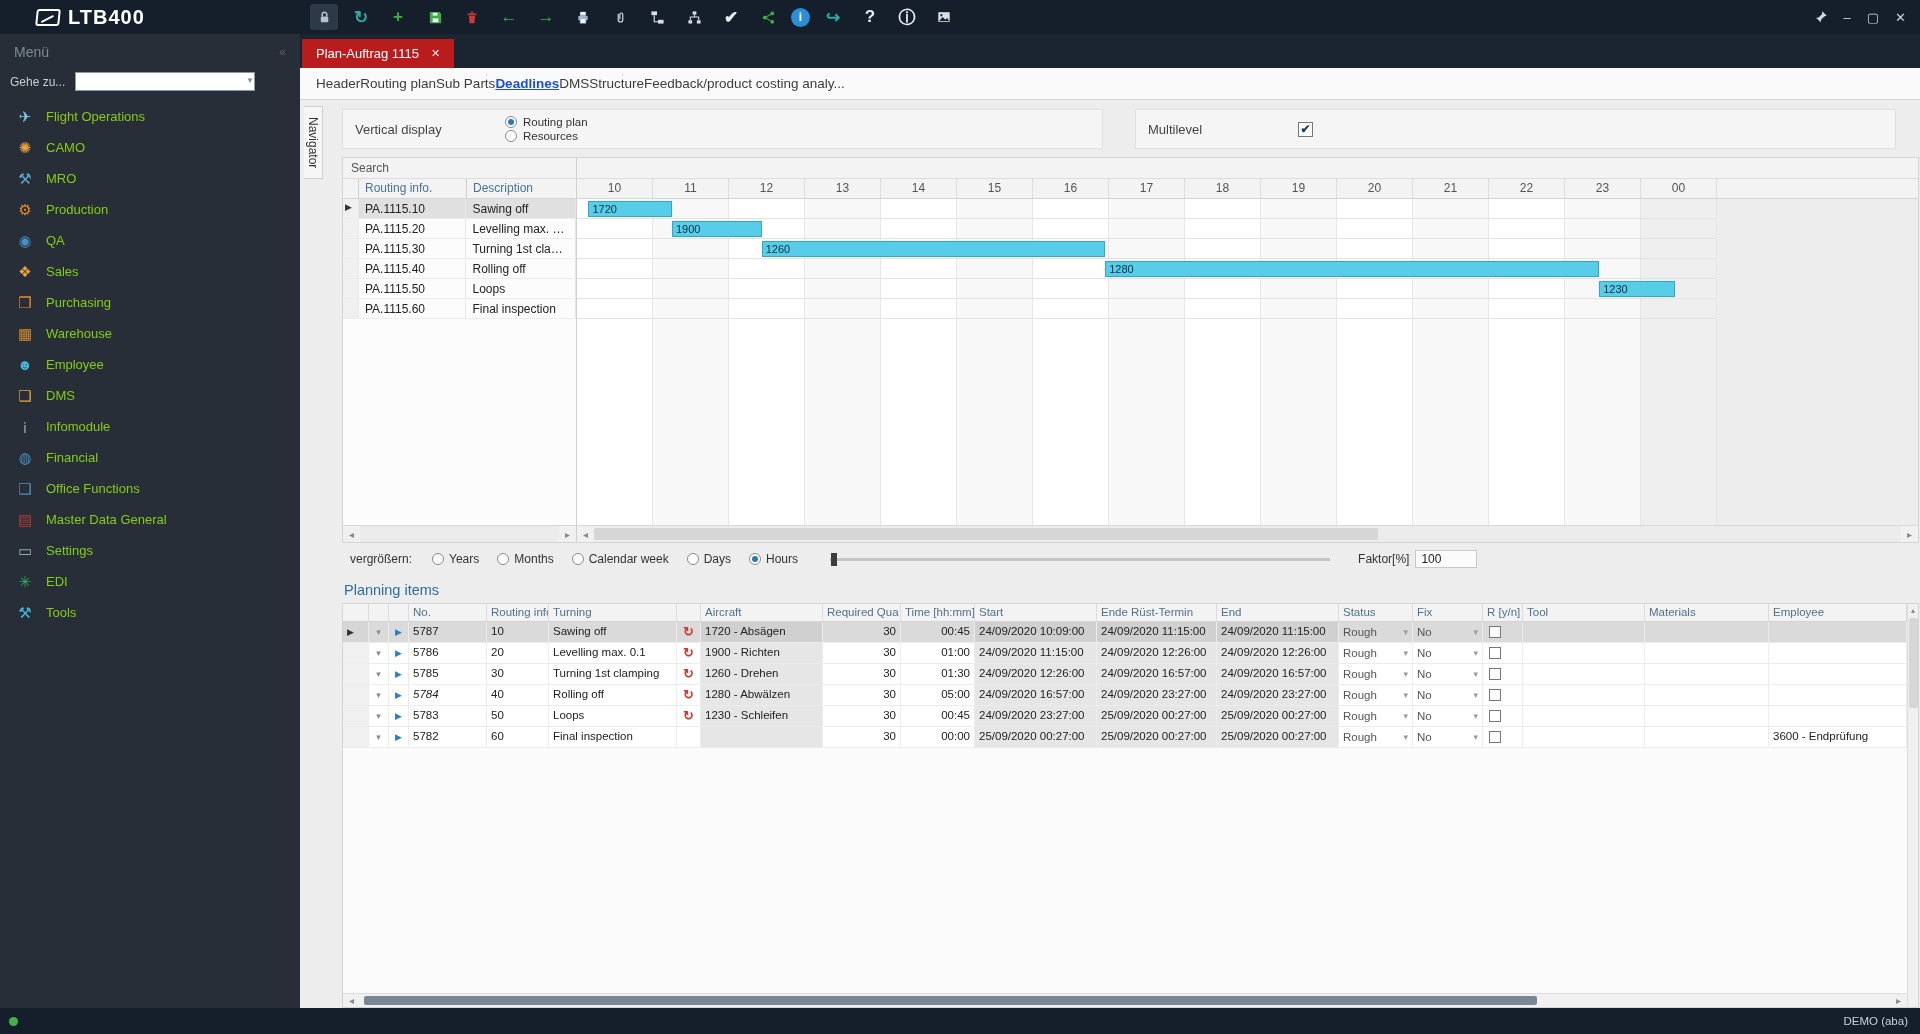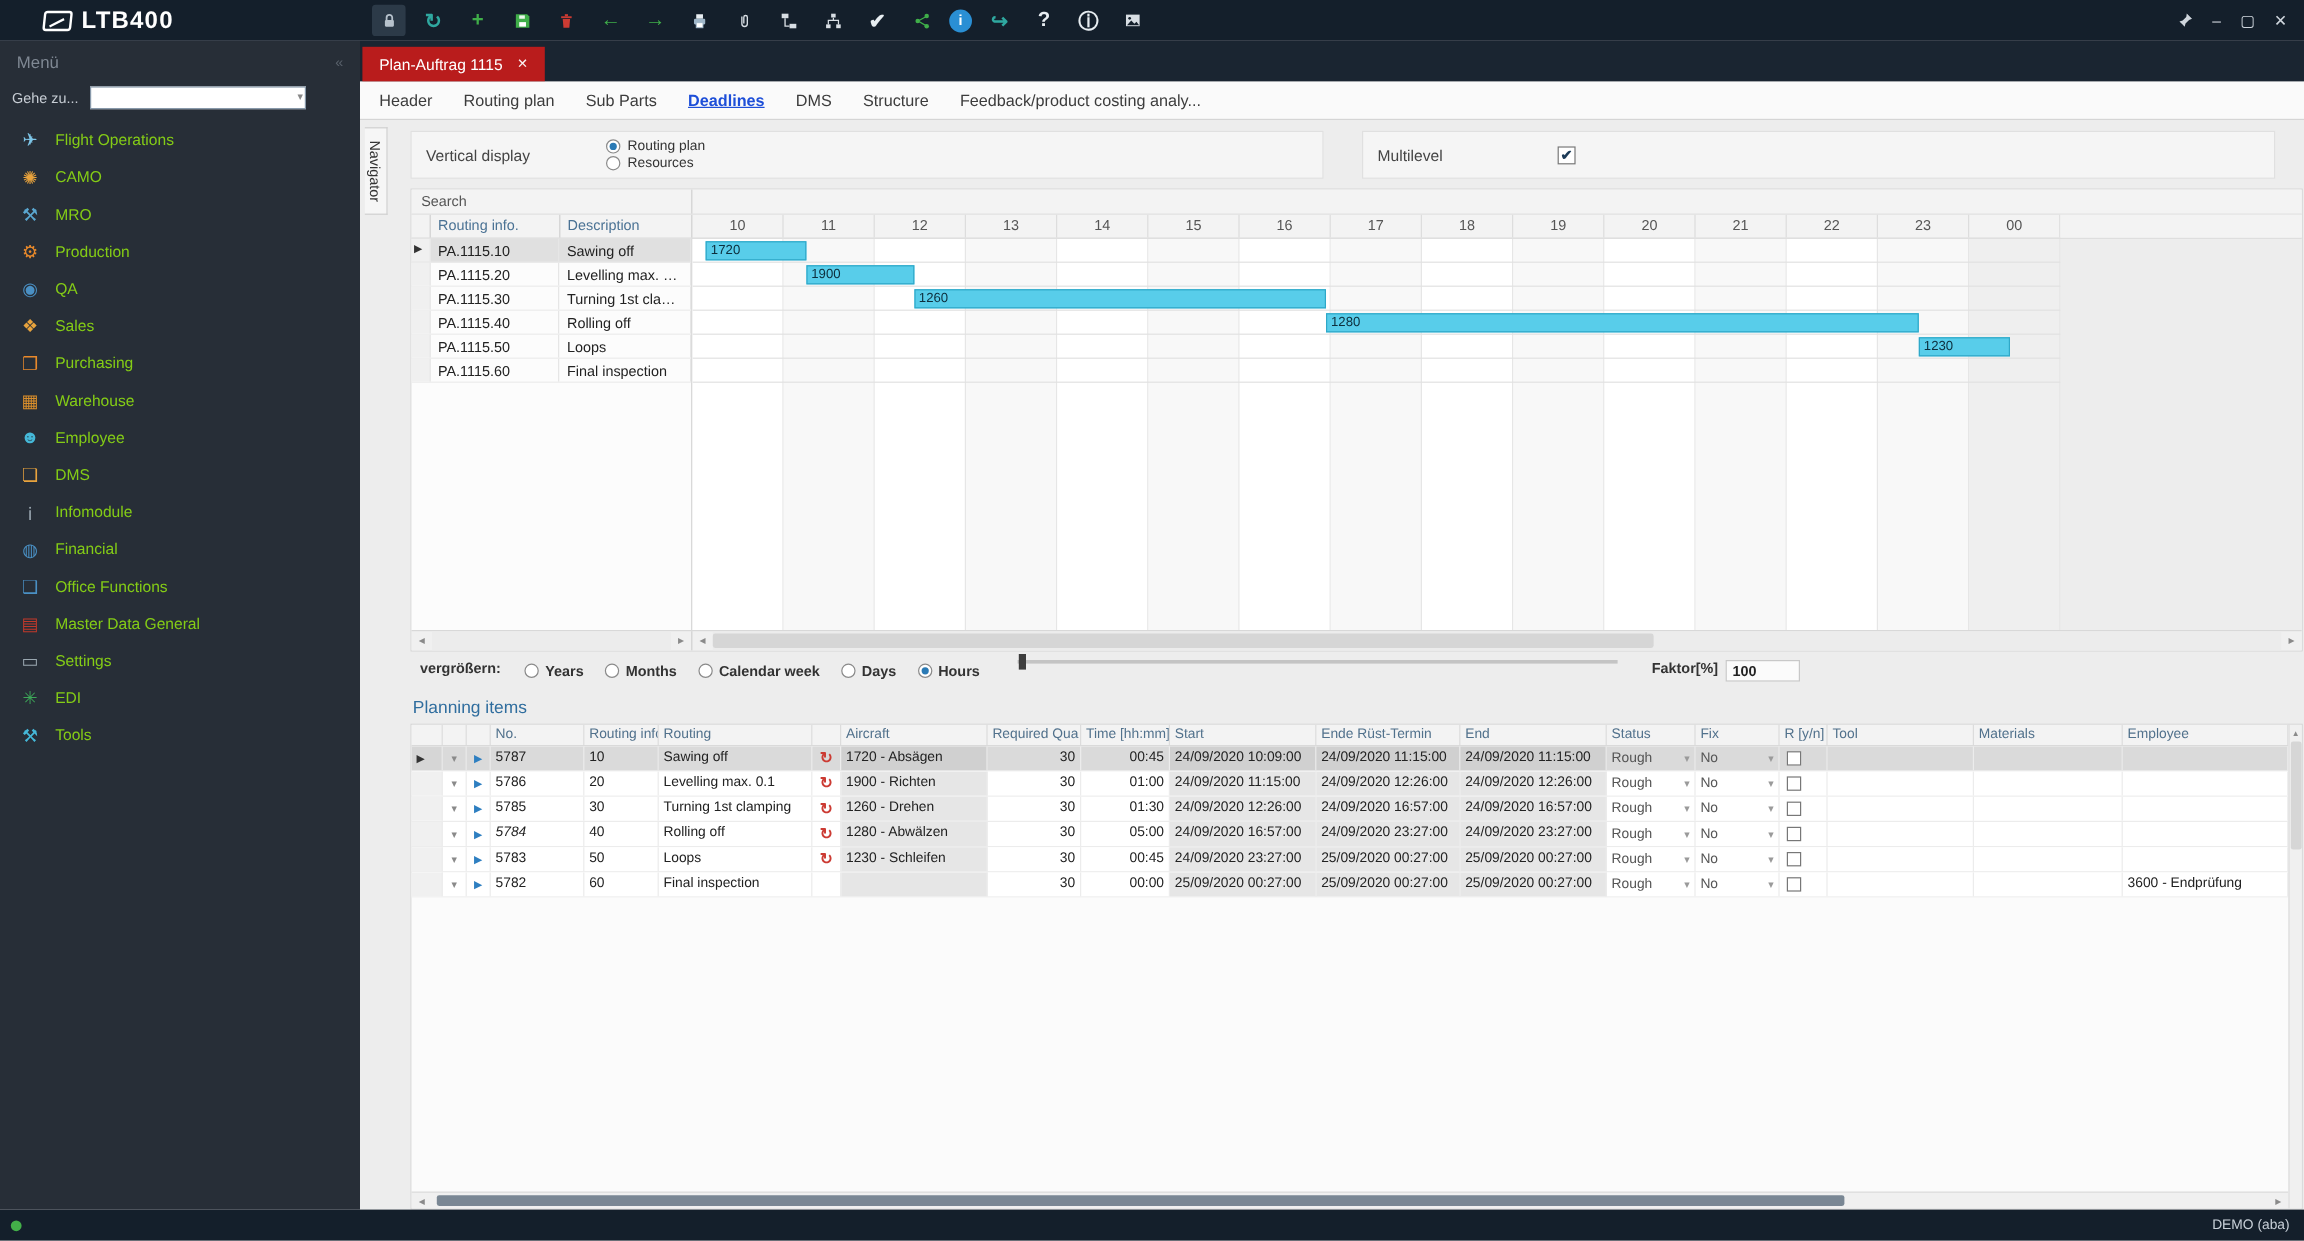--- a/index.html
+++ b/index.html
@@ -31,21 +31,21 @@
   .goto-input::after { content:"▾"; position:absolute; right:2px; top:2px; font-size:9px; color:#888; }
   .side-item { display:flex; align-items:center; gap:12px; height:31px; padding-left:16px; font-size:13px; cursor:pointer; }
   .side-ico { width:18px; text-align:center; font-size:15px; }
   .side-label { color:#84cc16; }
 
   
   .main { position:absolute; left:300px; top:34px; right:0; bottom:26px; display:flex; flex-direction:column; background:#ededed; }
   .doc-tabbar { height:34px; background:#1a2531; display:flex; align-items:flex-end; flex:0 0 auto; }
   .doc-tab { height:29px; background:#b91c1c; color:#fff; font-size:13px; display:flex; align-items:center; gap:12px; padding:0 14px; margin-left:2px; cursor:pointer; }
   .doc-tab-close { font-size:11px; opacity:.95; cursor:pointer; }
-  .ribbon { height:32px; background:#fafafa; border-bottom:1px solid #d5d5d5; display:flex; align-items:center; padding-left:16px; gap:26px; flex:0 0 auto; }
+  .ribbon { height:32px; background:#fafafa; border-bottom:1px solid #d5d5d5; display:flex; align-items:center; padding-left:16px; flex:0 0 auto; }
   .rtab { font-size:13.5px; color:#3c3c3c; cursor:pointer; white-space:nowrap; }
   .rtab.active { font-weight:bold; text-decoration:underline; color:#1d4ed8; }
 
   .body-wrap { flex:1; display:flex; min-height:0; }
   .nav-strip { width:26px; background:#ededed; display:flex; justify-content:center; padding-top:6px; flex:0 0 auto; }
   .nav-tab { writing-mode:vertical-lr; font-size:12px; color:#333; background:#f6f6f6; border:1px solid #cfcfcf; border-left:none; padding:10px 2px; height:max-content; cursor:pointer; }
   .content-col { flex:1; display:flex; flex-direction:column; min-width:0; background:#ededed; }
 
   
   .options-row { display:flex; gap:32px; padding:9px 24px 6px 16px; flex:0 0 auto; }
@@ -90,21 +90,21 @@
   .bar { position:absolute; height:16px; background:#58cdea; border:1px solid #2fa8c8; font-size:11px; color:#0d2f3d; padding:1px 0 0 3px; white-space:nowrap; cursor:pointer; }
   .g-scroll { height:17px; flex:0 0 auto; border-top:1px solid #d8d8d8; display:flex; background:#f0f0f0; }
   .hscroll { display:flex; align-items:center; }
   .hscroll.left { width:234px; border-right:1px solid #d0d0d0; }
   .hscroll.right { flex:1; }
   .hs-btn { width:17px; text-align:center; color:#8a8a8a; font-size:10px; cursor:pointer; }
   .hs-track { flex:1; height:100%; background:#ececec; position:relative; }
   .hs-thumb { position:absolute; left:0; top:2px; bottom:2px; width:60%; background:#d6d6d6; border-radius:2px; }
 
   
-  .zoom-row { display:flex; padding:7px 12px 5px 24px; font-size:12px; color:#333; flex:0 0 auto; gap:6px;font-weight:bold; }
+  .zoom-row { display:flex; align-items:center; padding:7px 12px 5px 24px; font-size:12px; color:#333; flex:0 0 auto; gap:6px; }
   .zoom-label { margin-right:14px; }
   .zopt { display:flex; align-items:center; gap:5px; margin-right:18px; cursor:pointer; }
   .slider { width:500px; height:3px; background:#c4c4c4; position:relative; margin:0 18px 0 8px; cursor:pointer; }
   .slider-thumb { position:absolute; left:1px; top:-5px; width:6px; height:13px; background:#3d3d3d; }
   .faktor-label { margin-left:4px; }
   .faktor-box { width:62px; height:18px; background:#fbfbfb; border:1px solid #c8c8c8; font-size:12px; padding:1px 5px; color:#222; cursor:text; }
 
   
   .plan-title { color:#2f6d9e; font-size:14.5px; padding:9px 0 5px 18px; flex:0 0 auto; }
   .plan-wrap { flex:1; margin-left:16px; width:1577px; min-height:0; background:#fbfbfb; border:1px solid #d4d4d4; display:flex; }
@@ -506,21 +506,21 @@
 
       <div class="plan-title">Planning items</div>
       <div class="plan-wrap">
         <div class="plan-grid">
           <div class="p-head" id="phead">
               <div class="p-hcell" style="width: 26px;"></div>
               <div class="p-hcell" style="width: 20px;"></div>
               <div class="p-hcell" style="width: 20px;"></div>
               <div class="p-hcell" style="width: 78px;">No.</div>
               <div class="p-hcell" style="width: 62px;">Routing info</div>
-              <div class="p-hcell" style="width: 128px;">Routing</div>
+              <div class="p-hcell" style="width: 128px;">Turning</div>
               <div class="p-hcell" style="width: 24px;"></div>
               <div class="p-hcell" style="width: 122px;">Aircraft</div>
               <div class="p-hcell" style="width: 78px;">Required Qua</div>
               <div class="p-hcell" style="width: 74px;">Time [hh:mm]</div>
               <div class="p-hcell" style="width: 122px;">Start</div>
               <div class="p-hcell" style="width: 120px;">Ende Rüst-Termin</div>
               <div class="p-hcell" style="width: 122px;">End</div>
               <div class="p-hcell" style="width: 74px;">Status</div>
               <div class="p-hcell" style="width: 70px;">Fix</div>
               <div class="p-hcell" style="width: 40px;">R [y/n]</div>

